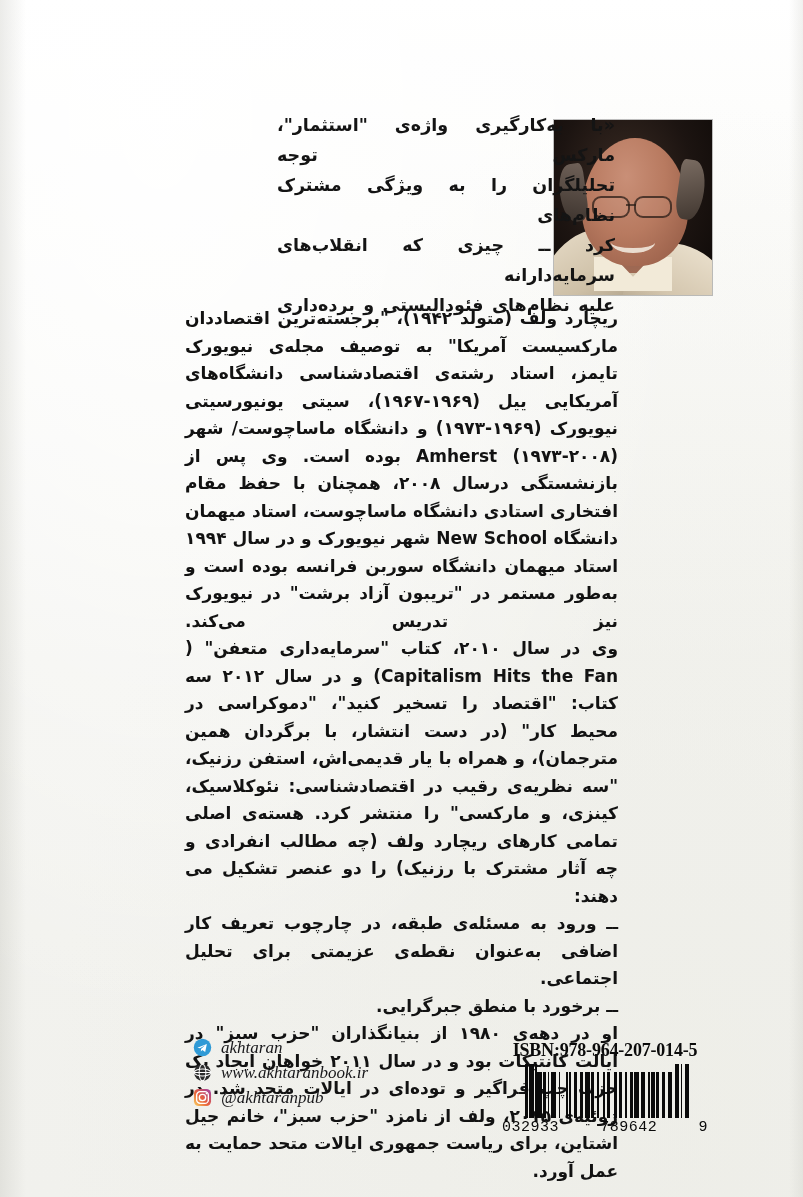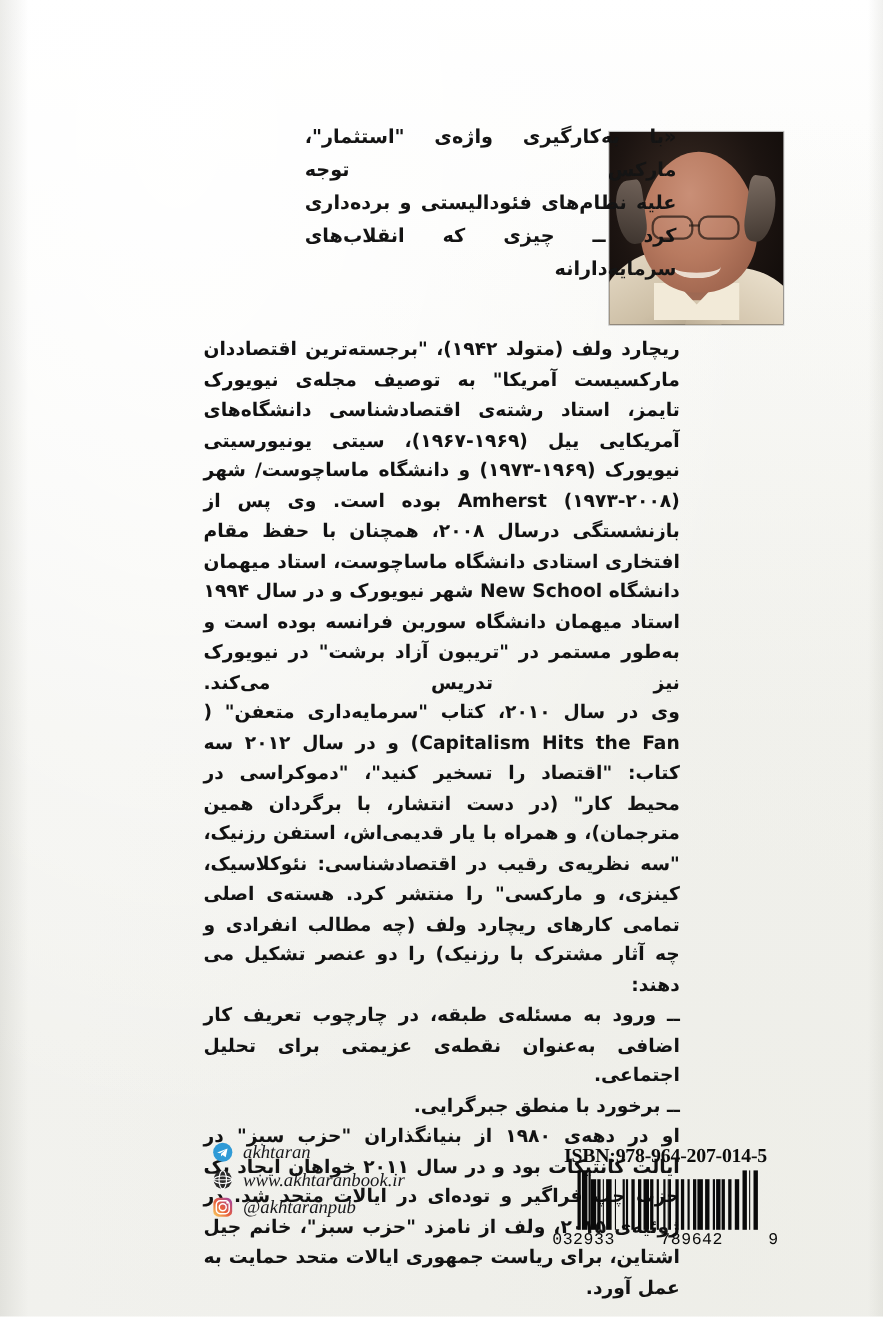--- a/index.html
+++ b/index.html
@@ -300,22 +300,23 @@
     <div class="ph-hair-l"></div>
     <div class="ph-hair-r"></div>
     <div class="ph-glass l"></div>
     <div class="ph-glass r"></div>
     <div class="ph-bridge"></div>
     <div class="ph-smile"></div>
   </div>
 
   <div class="quote-block">
     <div>«با به‌کارگیری واژه‌ی "استثمار"، مارکس توجه</div>
+    <div>تحلیلگران را به ویژگی مشترک نظام‌های</div>
+    <div>کرد ــ چیزی که انقلاب‌های سرمایه‌دارانه</div>
     <div>علیه نظام‌های فئودالیستی و برده‌داری</div>
-    <div>کرد ــ چیزی که انقلاب‌های سرمایه‌دارانه</div>
   </div>
 
   <div class="body-block">
     <p class="jf">ریچارد ولف (متولد ۱۹۴۲)، "برجسته‌ترین اقتصاددان مارکسیست آمریکا" به توصیف مجله‌ی نیویورک تایمز، استاد رشته‌ی اقتصادشناسی دانشگاه‌های آمریکایی ییل (۱۹۶۹-۱۹۶۷)، سیتی یونیورسیتی نیویورک (۱۹۶۹-۱۹۷۳) و دانشگاه ماساچوست/ شهر Amherst (۱۹۷۳-۲۰۰۸) بوده است. وی پس از بازنشستگی درسال ۲۰۰۸، همچنان با حفظ مقام افتخاری استادی دانشگاه ماساچوست، استاد میهمان دانشگاه New School شهر نیویورک و در سال ۱۹۹۴ استاد میهمان دانشگاه سوربن فرانسه بوده است و به‌طور مستمر در "تریبون آزاد برشت" در نیویورک نیز تدریس می‌کند.</p>
     <p class="jf">وی در سال ۲۰۱۰، کتاب "سرمایه‌داری متعفن" ( Capitalism Hits the Fan) و در سال ۲۰۱۲ سه کتاب: "اقتصاد را تسخیر کنید"، "دموکراسی در محیط کار" (در دست انتشار، با برگردان همین مترجمان)، و همراه با یار قدیمی‌اش، استفن رزنیک، "سه نظریه‌ی رقیب در اقتصادشناسی: نئوکلاسیک، کینزی، و مارکسی" را منتشر کرد. هسته‌ی اصلی تمامی کارهای ریچارد ولف (چه مطالب انفرادی و چه آثار مشترک با رزنیک) را دو عنصر تشکیل می دهند:</p>
     <p class="jf">ــ ورود به مسئله‌ی طبقه، در چارچوب تعریف کار اضافی به‌عنوان نقطه‌ی عزیمتی برای تحلیل اجتماعی.</p>
     <p class="last">ــ برخورد با منطق جبرگرایی.</p>
     <p class="last">او در دهه‌ی ۱۹۸۰ از بنیانگذاران "حزب سبز" در ایالت کانتیکات بود و در سال ۲۰۱۱ خواهان ایجاد یک حزب چپ فراگیر و توده‌ای در ایالات متحد شد. در ژوئیه‌ی ۲۰۱۵، ولف از نامزد "حزب سبز"، خانم جیل اشتاین، برای ریاست جمهوری ایالات متحد حمایت به عمل آورد.</p>
   </div>
 

